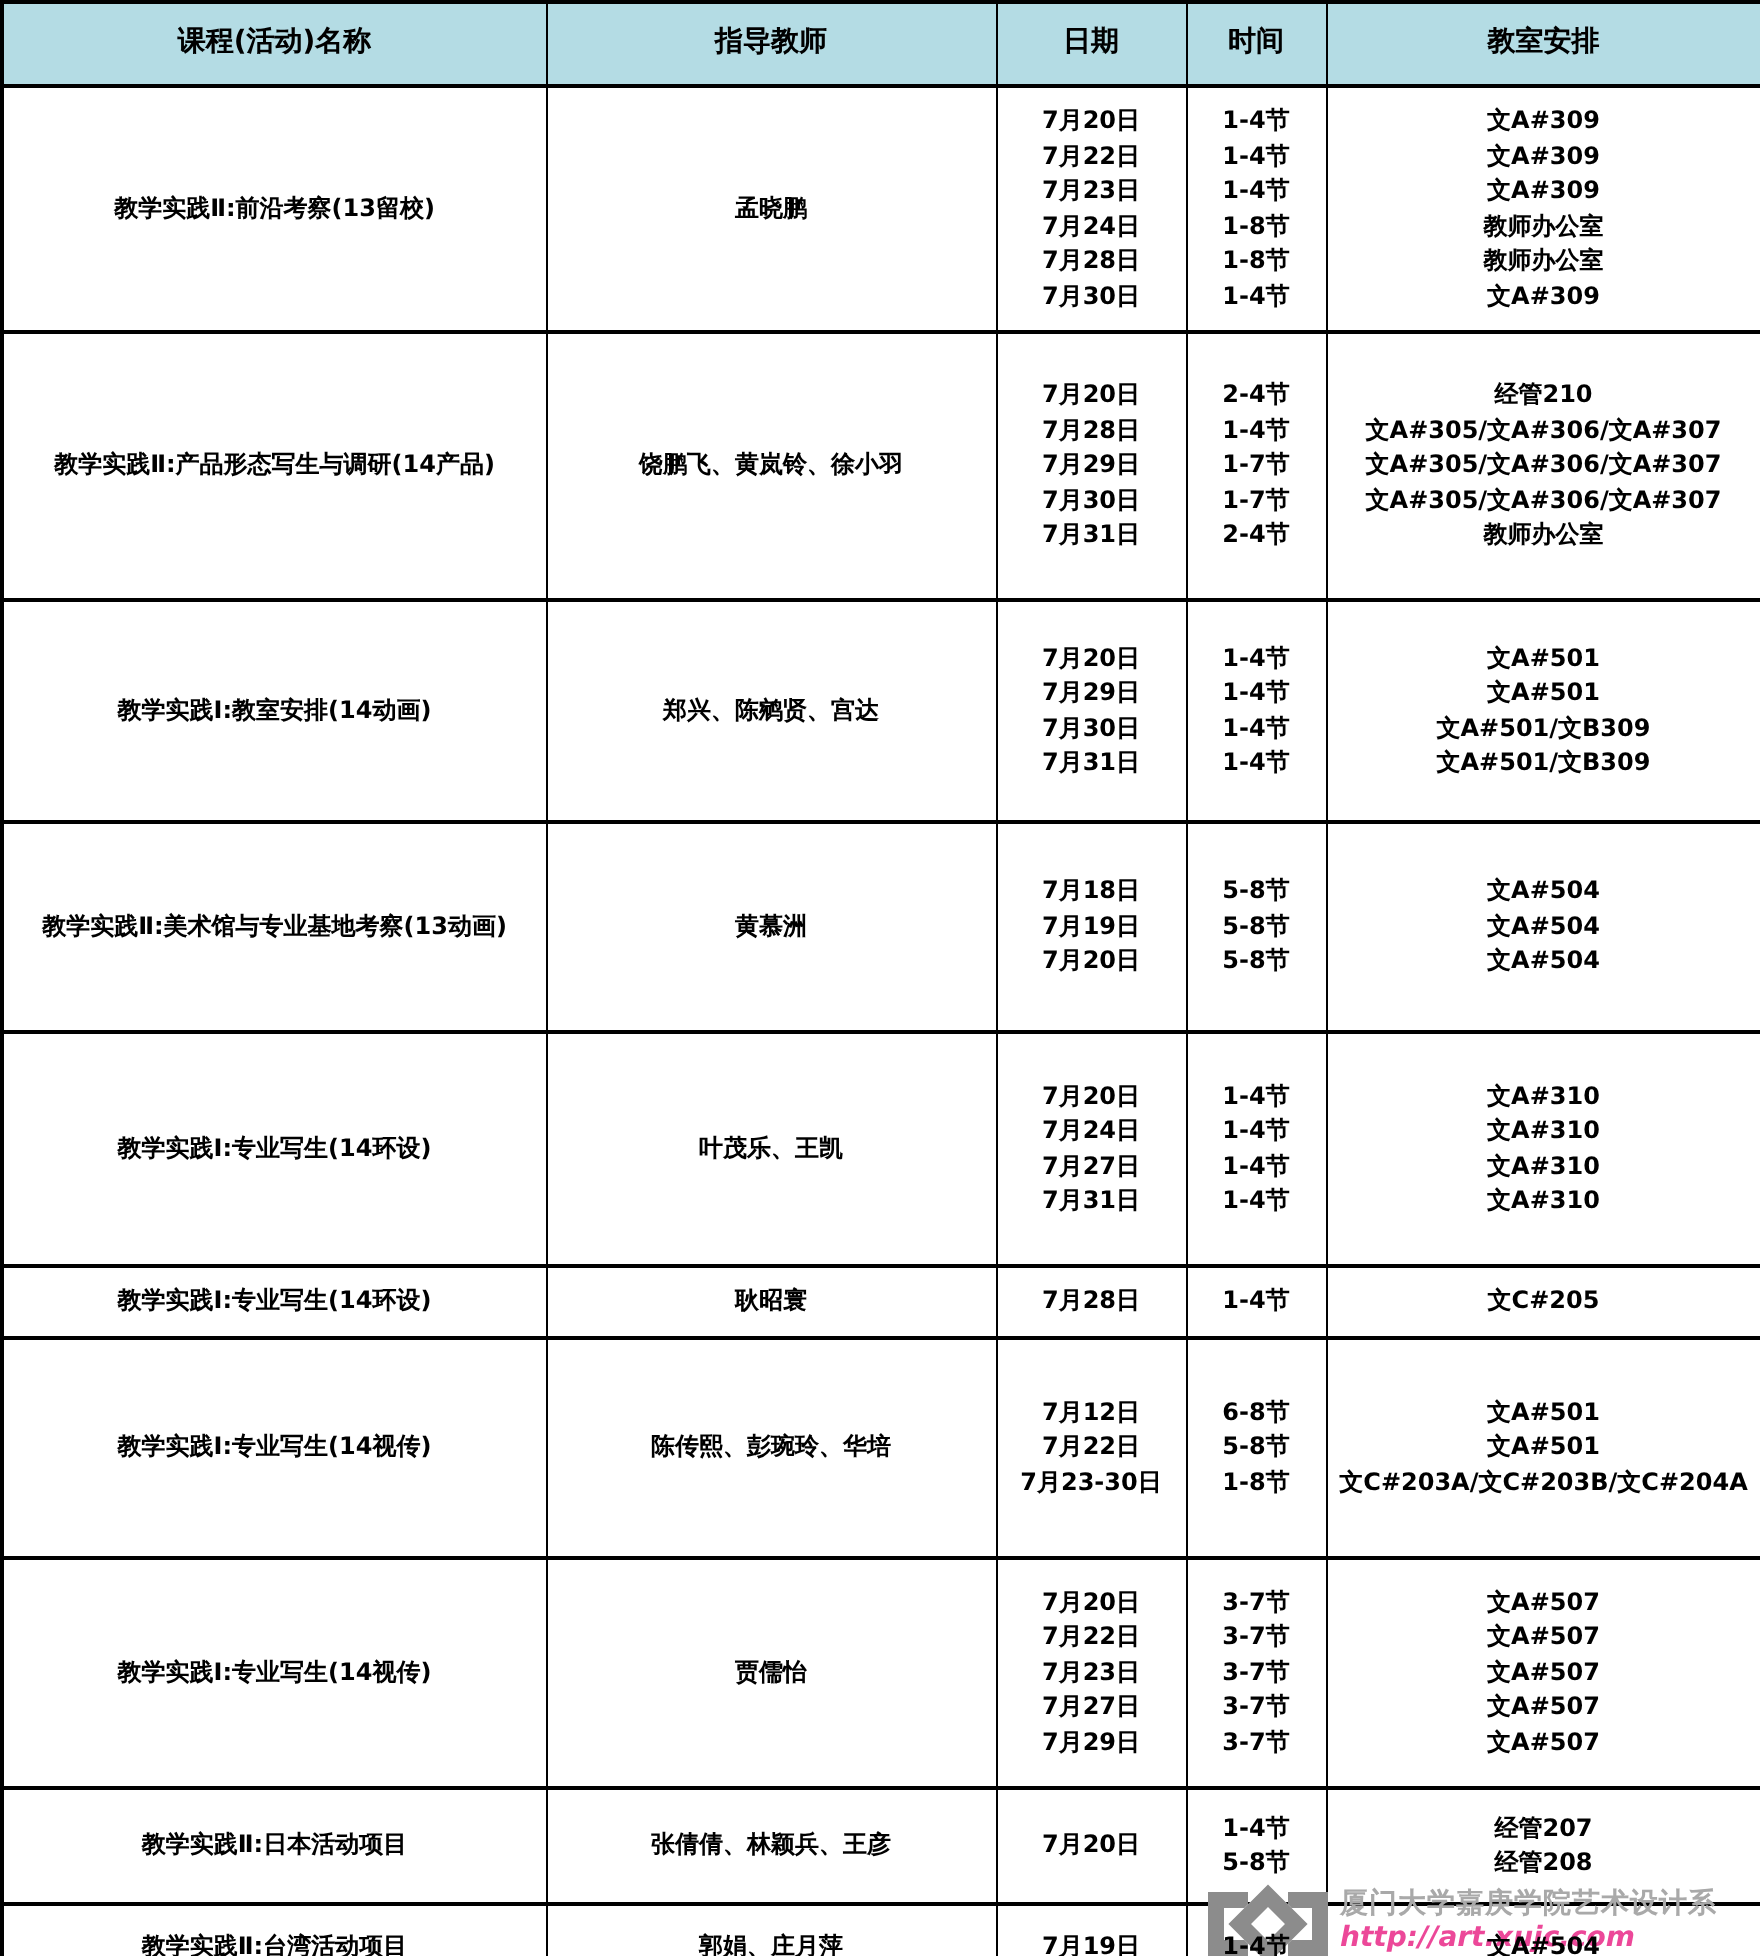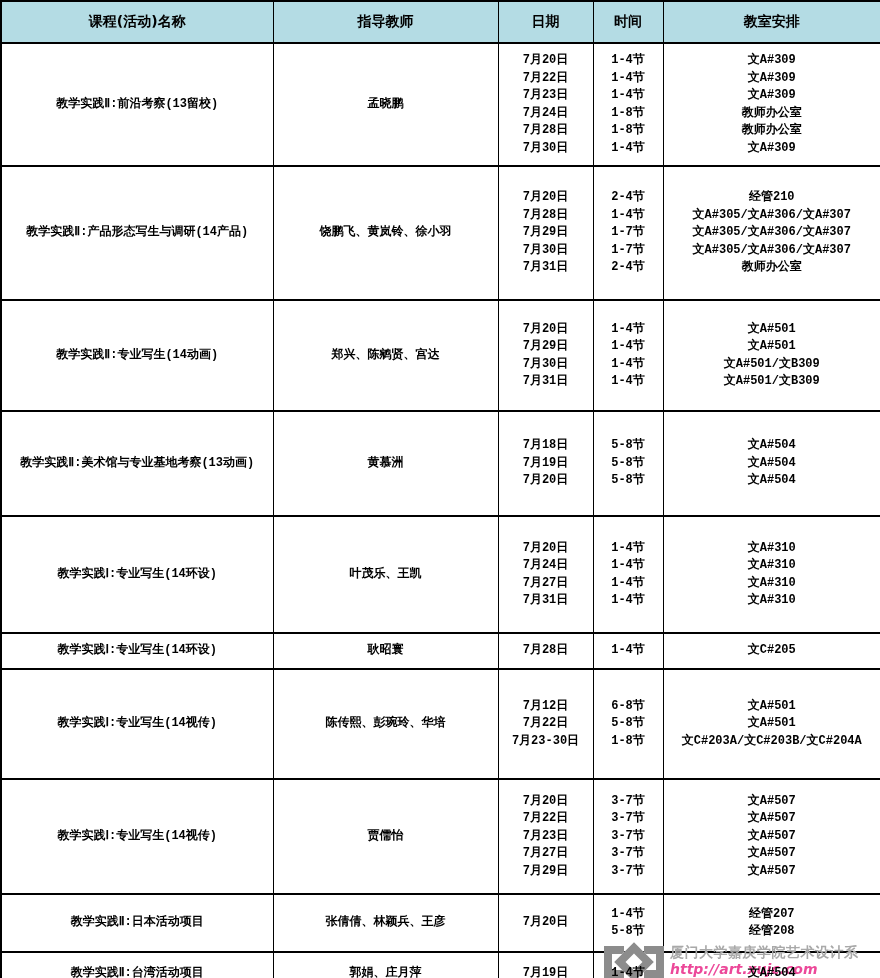--- a/index.html
+++ b/index.html
@@ -15,21 +15,21 @@
   }
   th,td {
     border:1px solid #000;
     border-top-width:2px; border-bottom-width:2px;
     padding:0; text-align:center; vertical-align:middle;
     overflow:hidden;
   }
   th {
     background:#B4DCE4; font-size:14px; font-weight:bold;
   }
-  td { font-size:12px; background:transparent;font-family:Liberation Mono, monospace; }
+  td { font-size:12px; background:transparent; }
   .c {
     position:relative; z-index:6;
     white-space:pre-line; line-height:17.5px;
   }
   .course { font-size:12px; }
   
   .watermark {
     position:absolute; left:604px; top:931px; width:276px; height:47px;
     display:flex; align-items:flex-end; z-index:5; pointer-events:none;
   }
@@ -144,21 +144,21 @@
       <td>
           <div class="c">经管210
 文A#305/文A#306/文A#307
 文A#305/文A#306/文A#307
 文A#305/文A#306/文A#307
 教师办公室</div>
         </td>
     </tr>
     <tr style="height:111px">
       <td>
-          <div class="c course">教学实践Ⅱ:专业写生(14动画)</div>
+          <div class="c course">教学实践Ⅰ:教室安排(14动画)</div>
         </td>
       <td>
           <div class="c">郑兴、陈鹓贤、宫达</div>
         </td>
       <td>
           <div class="c">7月20日
 7月29日
 7月30日
 7月31日</div>
         </td>

